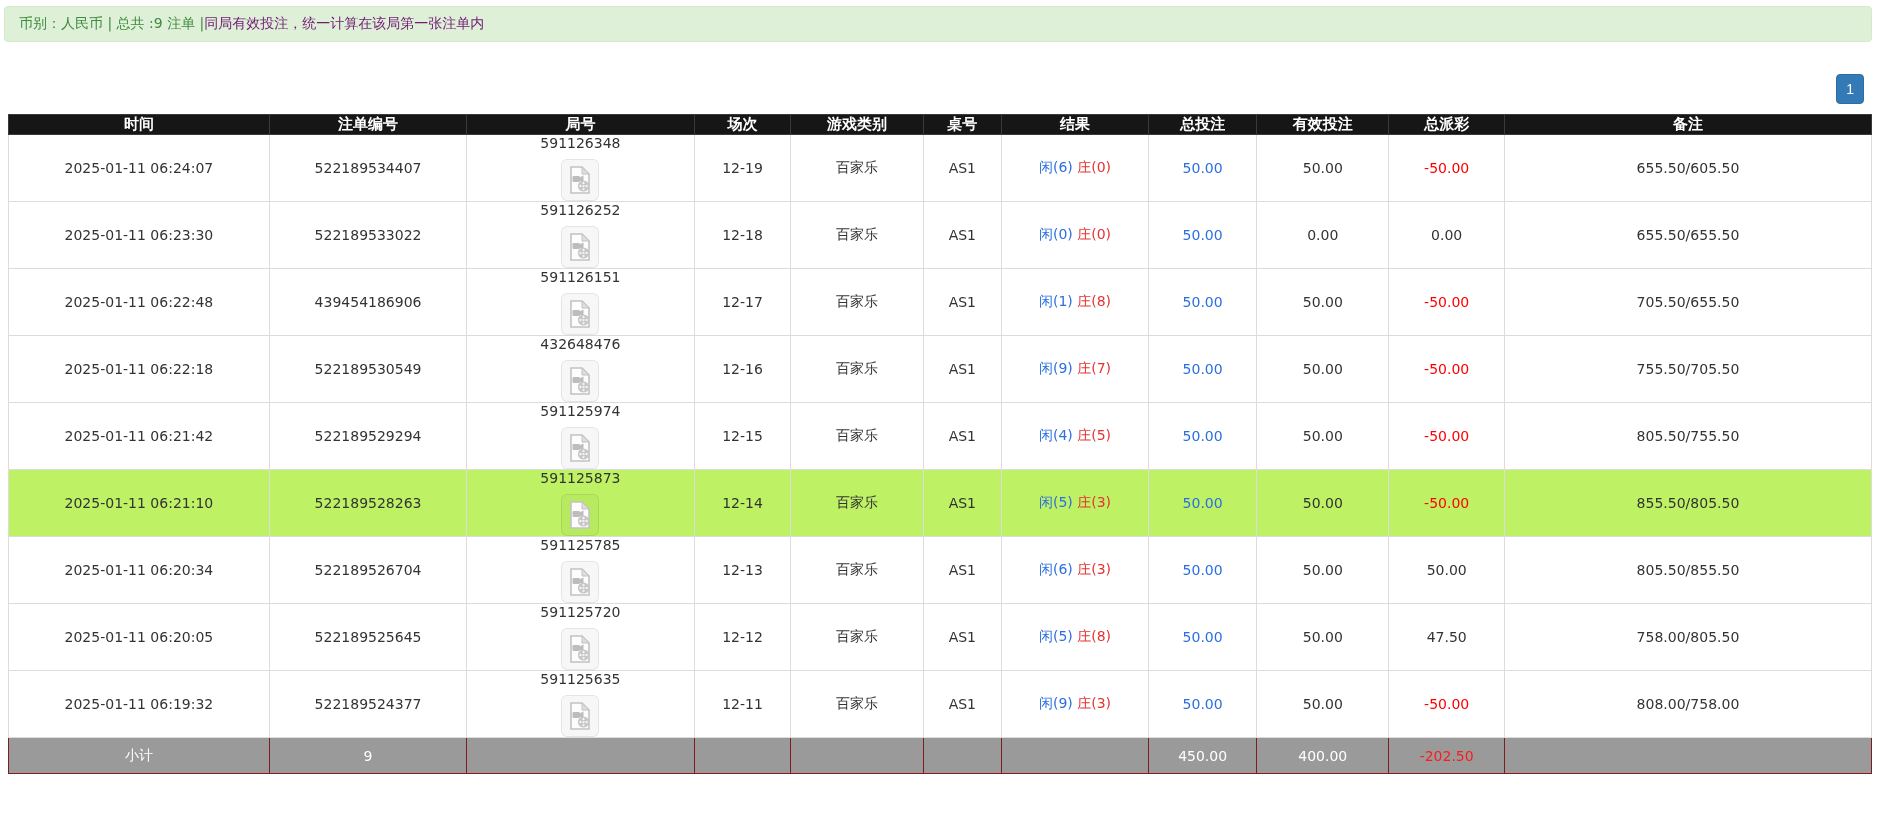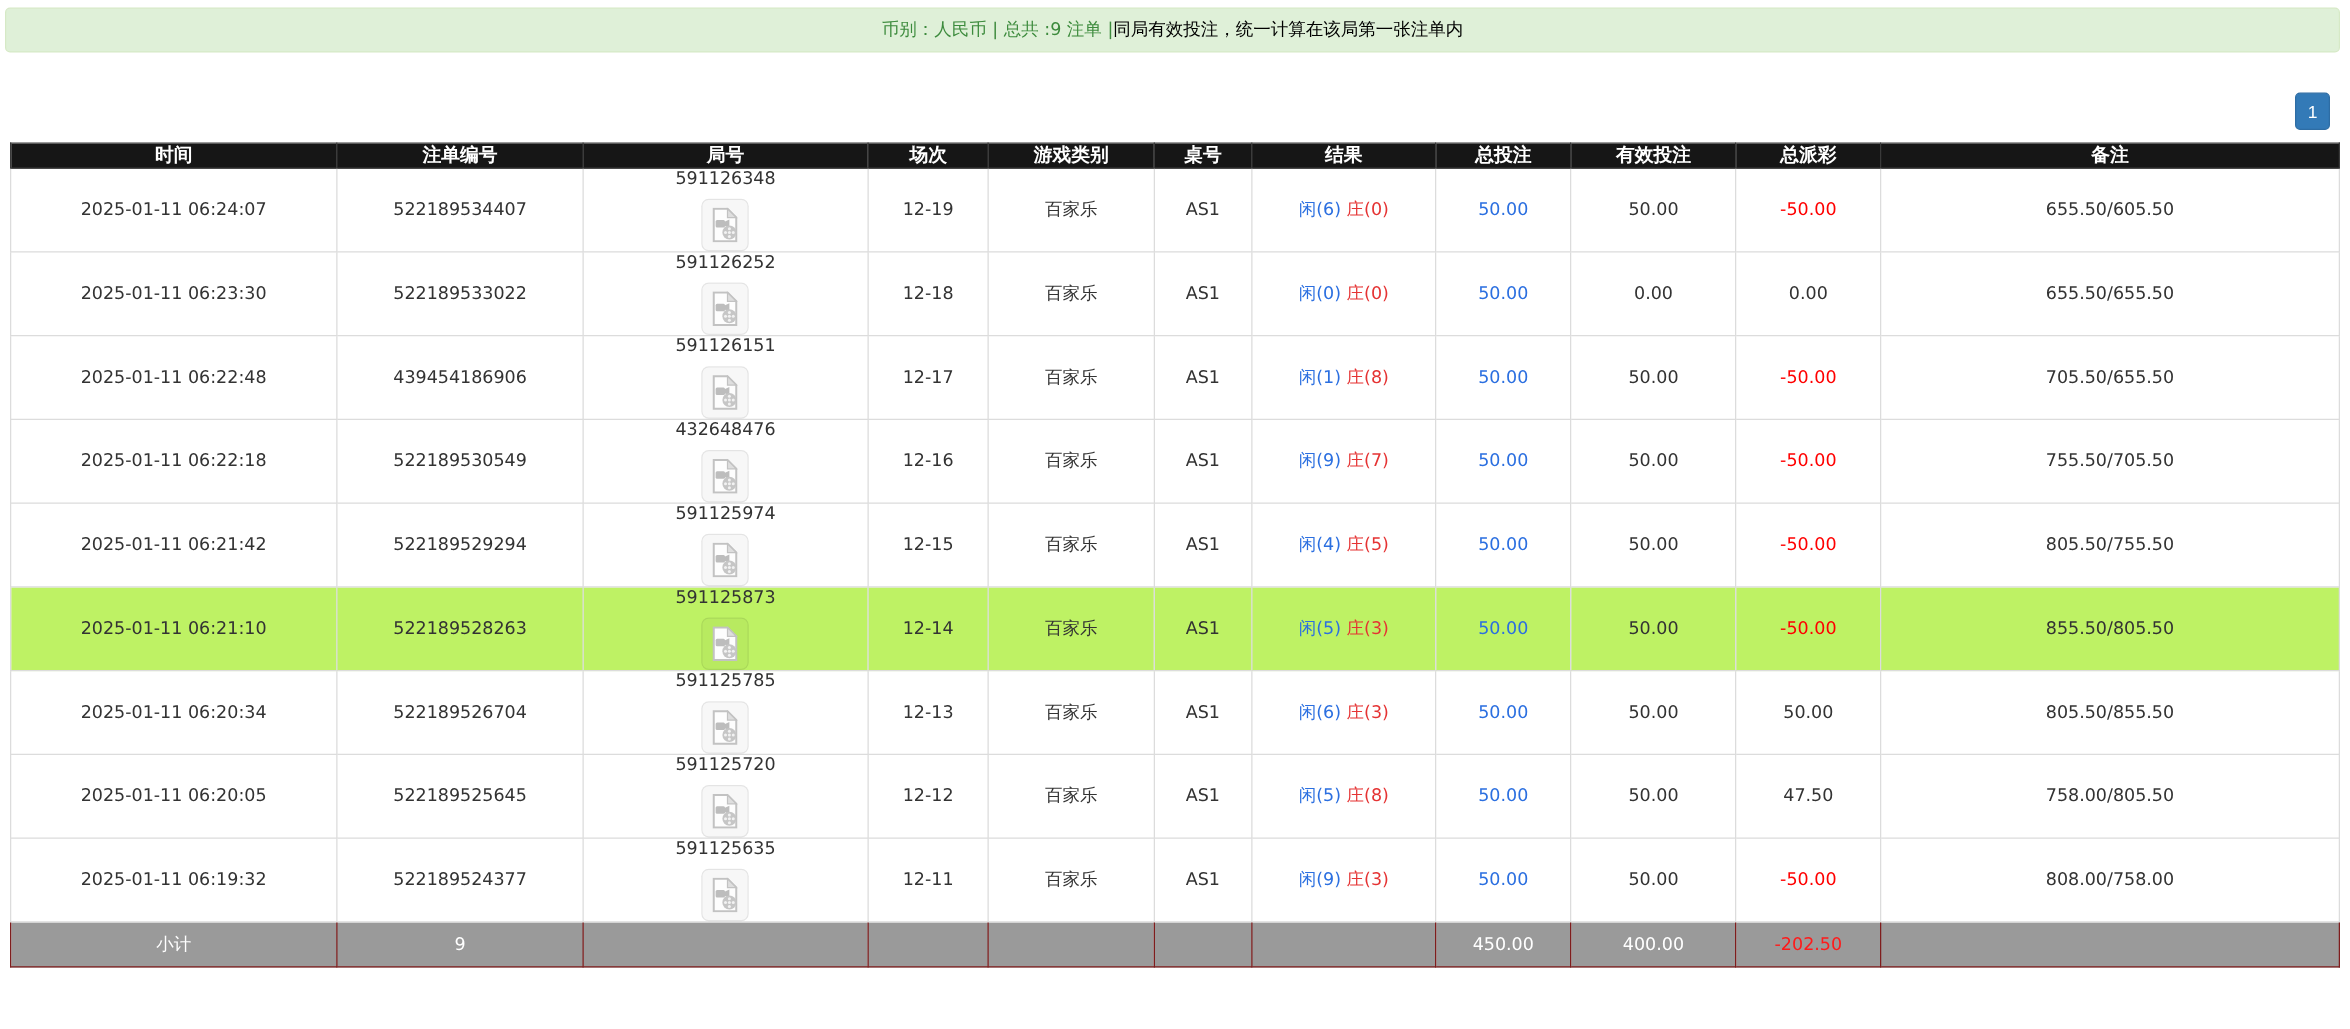--- a/index.html
+++ b/index.html
@@ -3,25 +3,25 @@
 <meta charset="utf-8">
 <style>
   * { box-sizing: border-box; margin: 0; padding: 0; }
   html, body { width: 1880px; height: 823px; background: #ffffff;
     font-family: "DejaVu Sans", "Liberation Sans", sans-serif; font-size: 14px; color: #333; }
 
   
   .topbar {
     margin: 6px 8px 0 4px; height: 36px;
     background: #dff0d8; border: 1px solid #d6e9c6; border-radius: 4px;
-    display: flex; align-items: center; justify-content: center;
+    display: flex; align-items: center; justify-content: flex-start;
     padding: 0 14px;
   }
   .topbar .summary { color: #3d8b3d; }
-  .topbar .notice { color: #000000; }
+  .topbar .notice { color: #701a75; }
 
   
   .pager-row { display: flex; justify-content: flex-end; margin: 32px 16px 10px 8px; }
   .page-btn {
     min-width: 26px; height: 30px; padding: 4px 9px;
     background: #337ab7; border: 1px solid #2e6da4; border-radius: 4px;
     color: #ffffff; font-size: 14px; cursor: pointer;
   }
 
   

